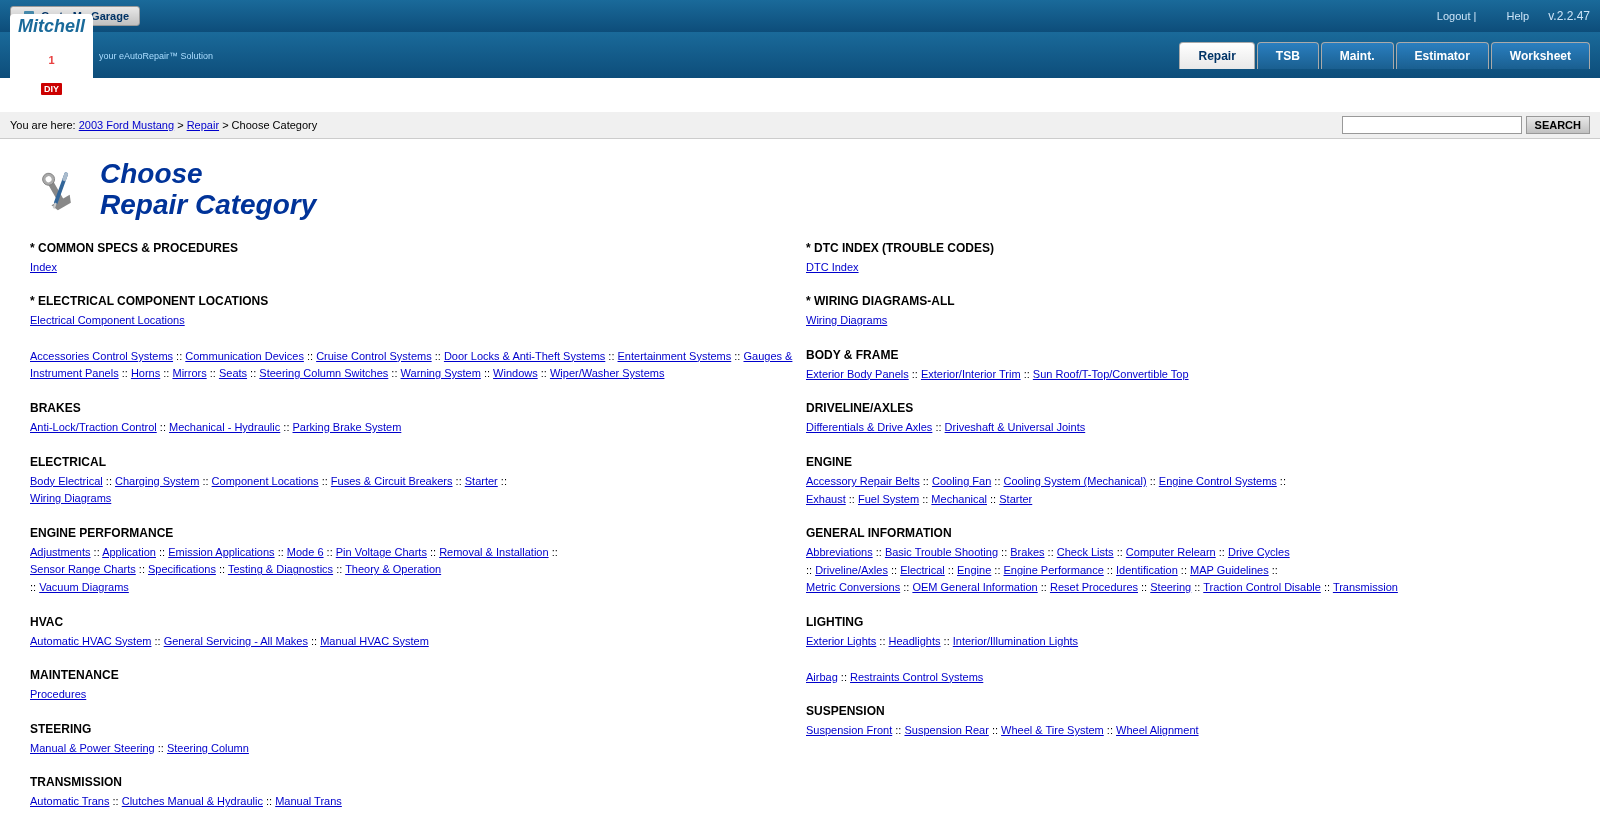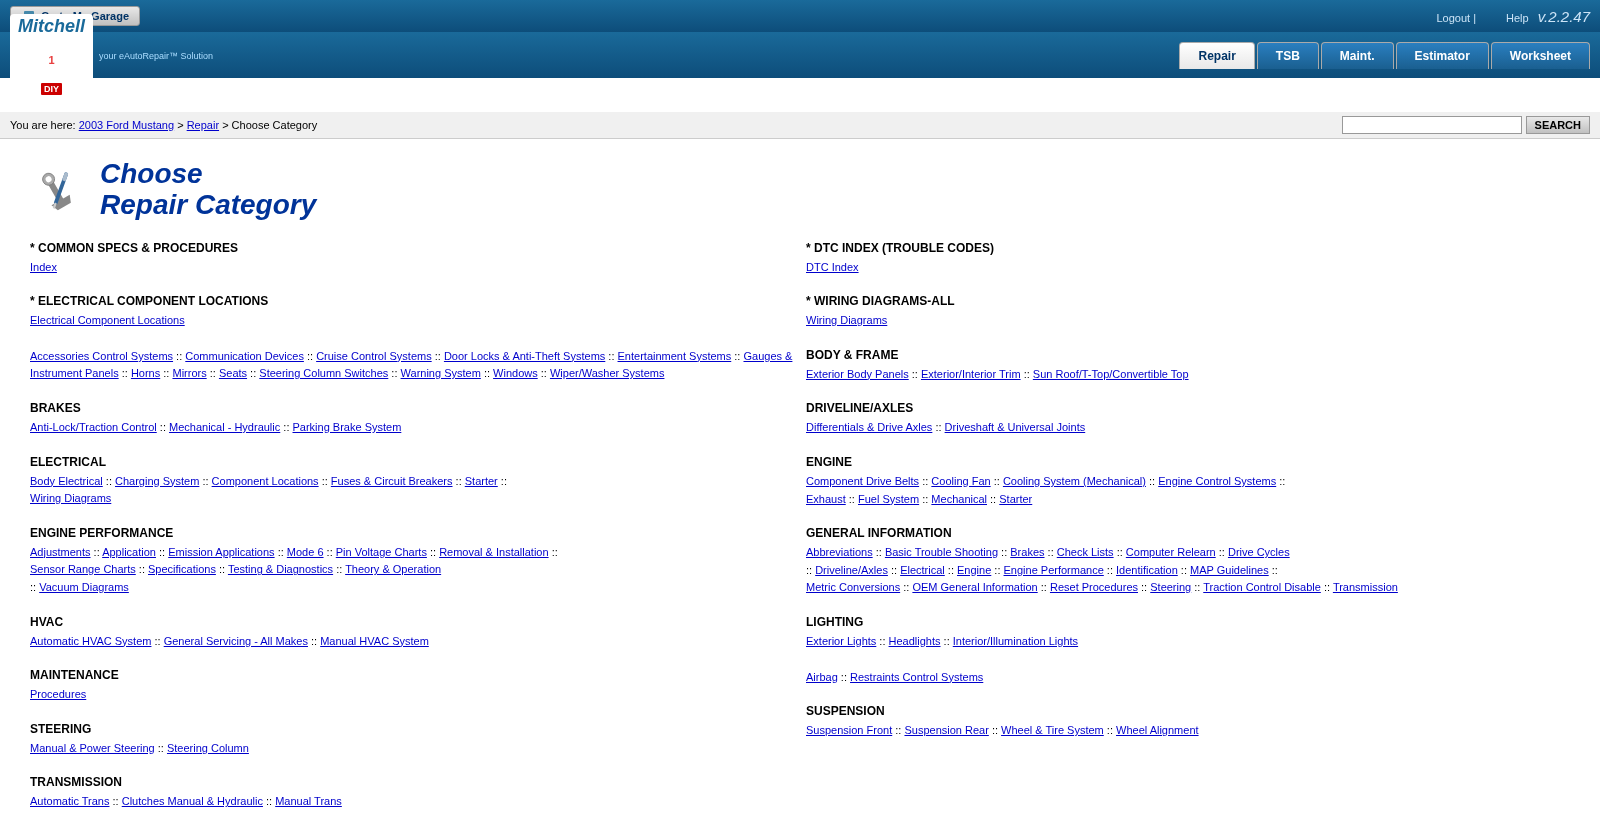--- a/index.html
+++ b/index.html
@@ -190,21 +190,21 @@
       <rect x="3" y="2" width="10" height="4" rx="1" fill="#4488aa"></rect>
       <circle cx="4" cy="13" r="1.5" fill="#333"></circle>
       <circle cx="12" cy="13" r="1.5" fill="#333"></circle>
     </svg>
     <span>Go to My Garage</span>
   </div>
   <div id="top-right-links">
     <a>Logout</a>
     <span> | </span>
     <a>Help</a>
-    <span style="margin-left:6px; font-size:15px;font-style:italic;">v.2.2.47</span>
+    <span style="margin-left:16px; font-size:12px;">v.2.2.47</span>
   </div>
 </div>
 
 <div id="logo-bar">
   <div id="logo">
     <div class="m1-logo-box">
       <span class="m1-text">Mitchell</span>
       <span class="m1-num">1</span>
       <span class="diy-badge">DIY</span>
     </div>
@@ -397,21 +397,21 @@
         <div class="section-header">DRIVELINE/AXLES</div>
         <div class="section-links">
           <a href="#">Differentials &amp; Drive Axles</a> ::
           <a href="#">Driveshaft &amp; Universal Joints</a>
         </div>
       </div>
 
       <div class="section">
         <div class="section-header">ENGINE</div>
         <div class="section-links">
-          <a href="#">Component Drive Belts</a> ::
+          <a href="#">Accessory Repair Belts</a> ::
           <a href="#">Cooling Fan</a> ::
           <a href="#">Cooling System (Mechanical)</a> ::
           <a href="#">Engine Control Systems</a> ::<br>
           <a href="#">Exhaust</a> ::
           <a href="#">Fuel System</a> ::
           <a href="#">Mechanical</a> ::
           <a href="#">Starter</a>
         </div>
       </div>
 

